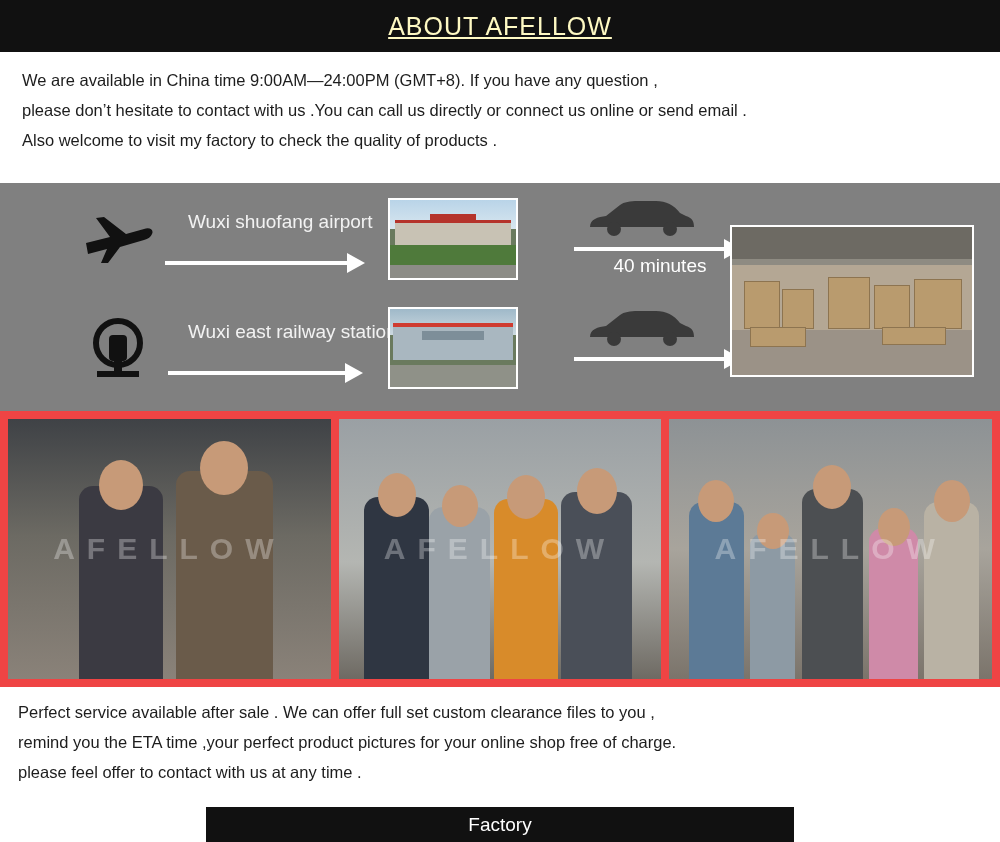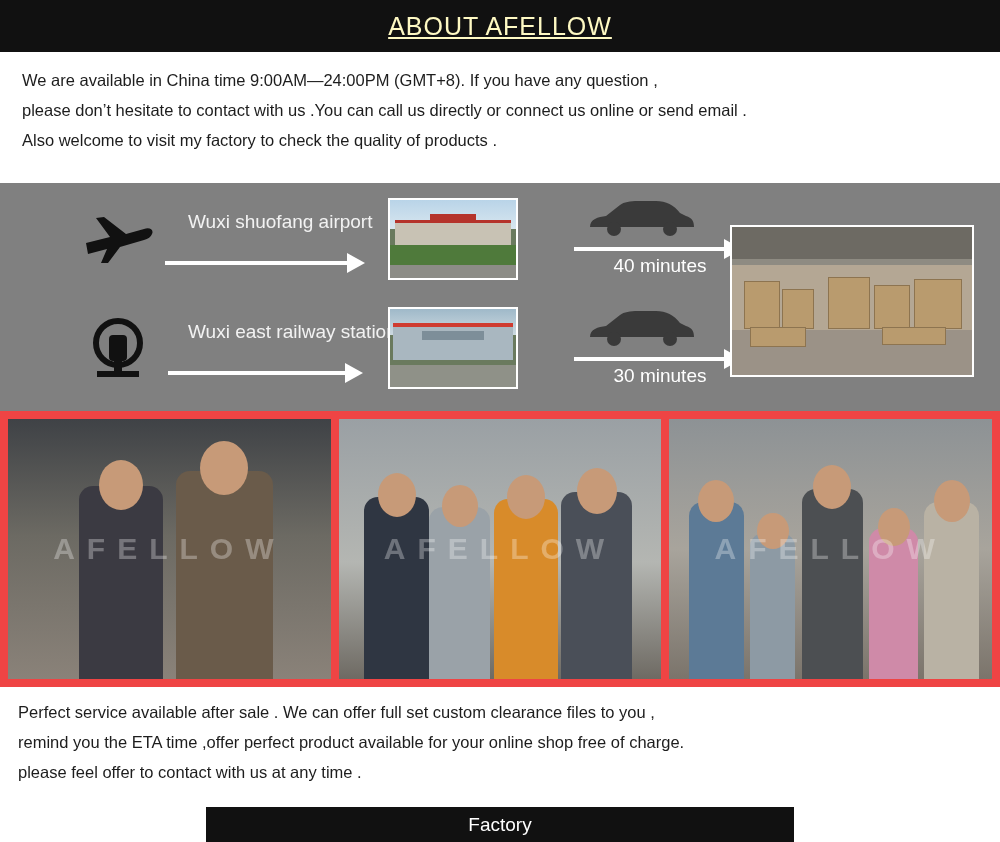--- a/index.html
+++ b/index.html
@@ -358,21 +358,20 @@
           <svg width="110" height="40" viewBox="0 0 110 40" aria-hidden="true">
             <path d="M4 30 C4 22 12 20 20 19 L34 8 C38 5 44 4 52 4 L70 4 C80 4 88 8 94 16 L100 19 C106 21 108 24 108 30 Z" fill="#3a3a3a"></path>
             <circle cx="28" cy="32" r="7" fill="#3a3a3a"></circle>
             <circle cx="84" cy="32" r="7" fill="#3a3a3a"></circle>
           </svg>
         </div>
         <div class="car-arrow">
           <div class="arrow-line"></div>
           <div class="arrow-head"></div>
         </div>
-        <div class="car-time">30 minutes</div>
       </div>
     </div>
 
     <div class="photo-warehouse">
       <div class="wh-ceiling"></div>
       <div class="wh-beam"></div>
       <div class="wh-floor"></div>
       <div class="wh-box" style="left:12px; top:54px; width:34px; height:46px;"></div>
       <div class="wh-box" style="left:50px; top:62px; width:30px; height:38px;"></div>
       <div class="wh-box" style="left:96px; top:50px; width:40px; height:50px;"></div>
@@ -429,21 +428,21 @@
       </div>
       <div class="person" style="left:79%; width:17%; height:68%; background:#b9b2a4;">
         <div class="head" style="top:-22px; width:36px; height:42px;"></div>
       </div>
       <div class="watermark">AFELLOW</div>
     </div>
   </div>
 
   <div class="service">
     <p>Perfect service available after sale . We can offer full set custom clearance files to you ,</p>
-    <p>remind you the ETA time ,offer perfect product available for your online shop free of charge.</p>
+    <p>remind you the ETA time ,your perfect product pictures for your online shop free of charge.</p>
     <p>please feel offer to contact with us at any time .</p>
   </div>
 
   <div class="footer-wrap">
     <button class="footer-btn">Factory</button>
   </div>
 
 </div>
 
 </body></html>

